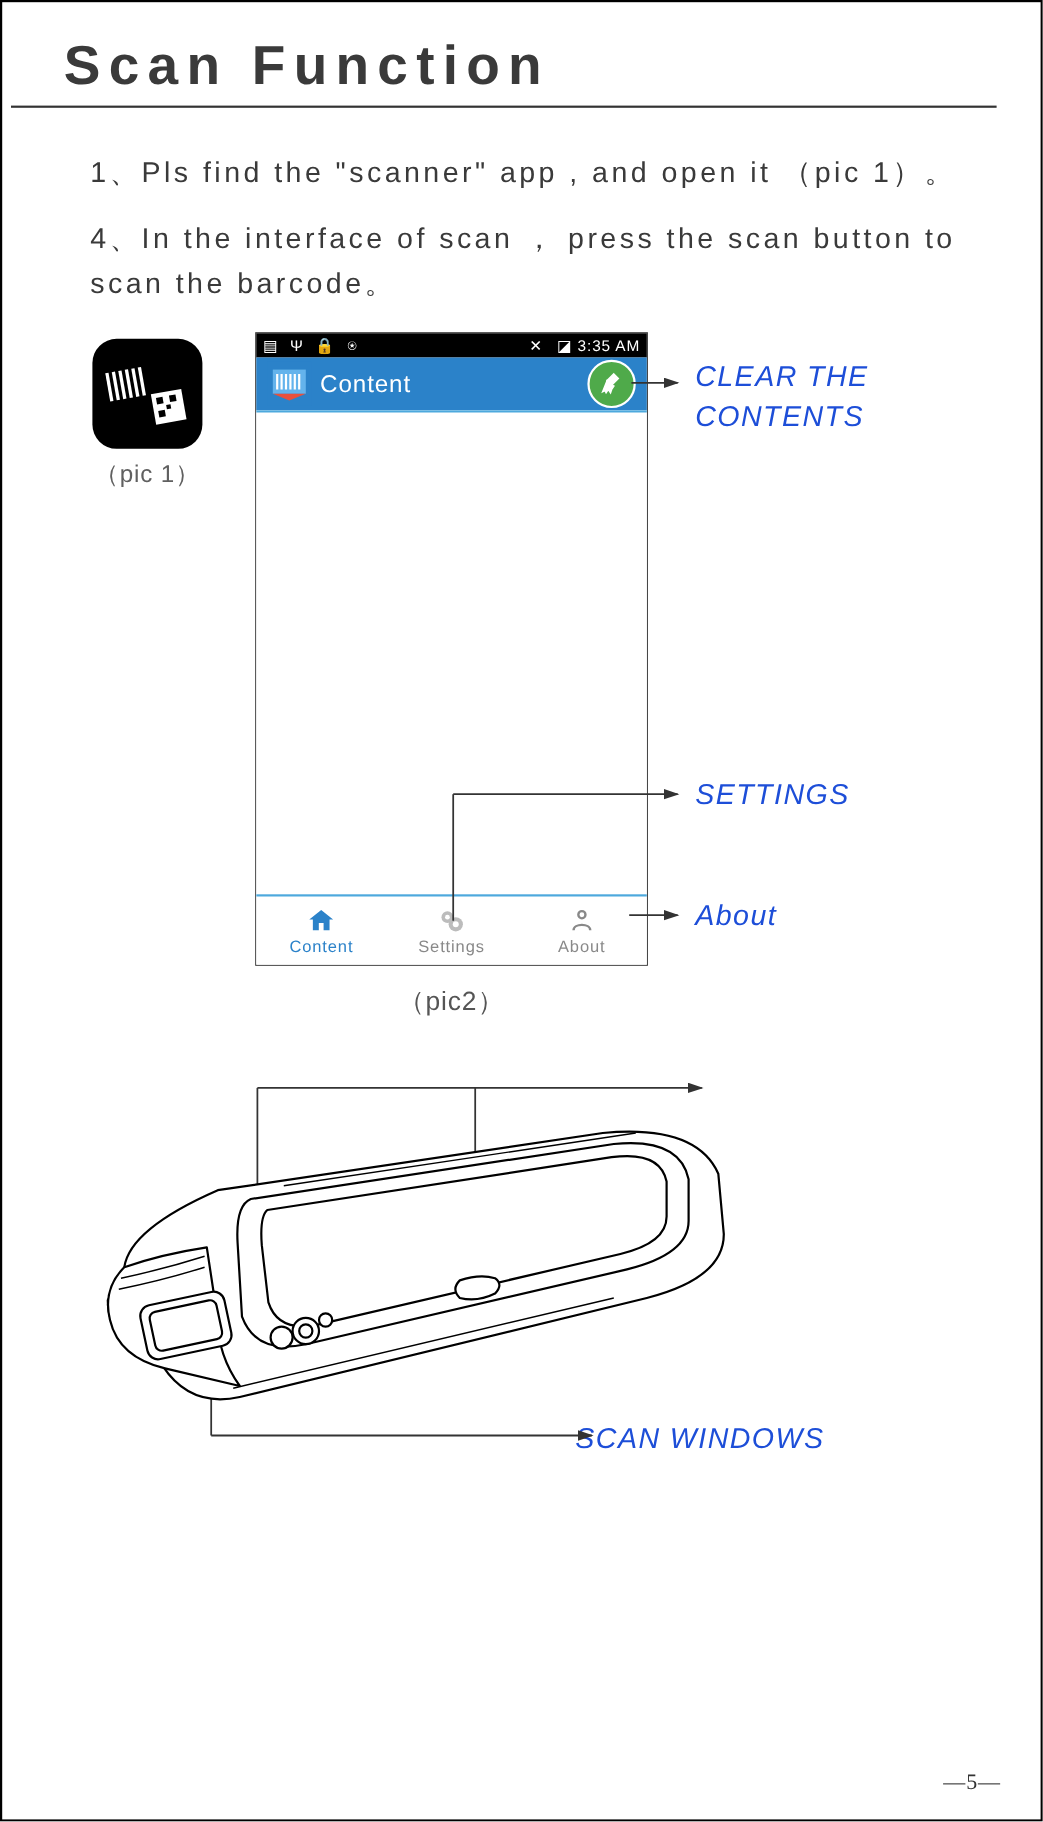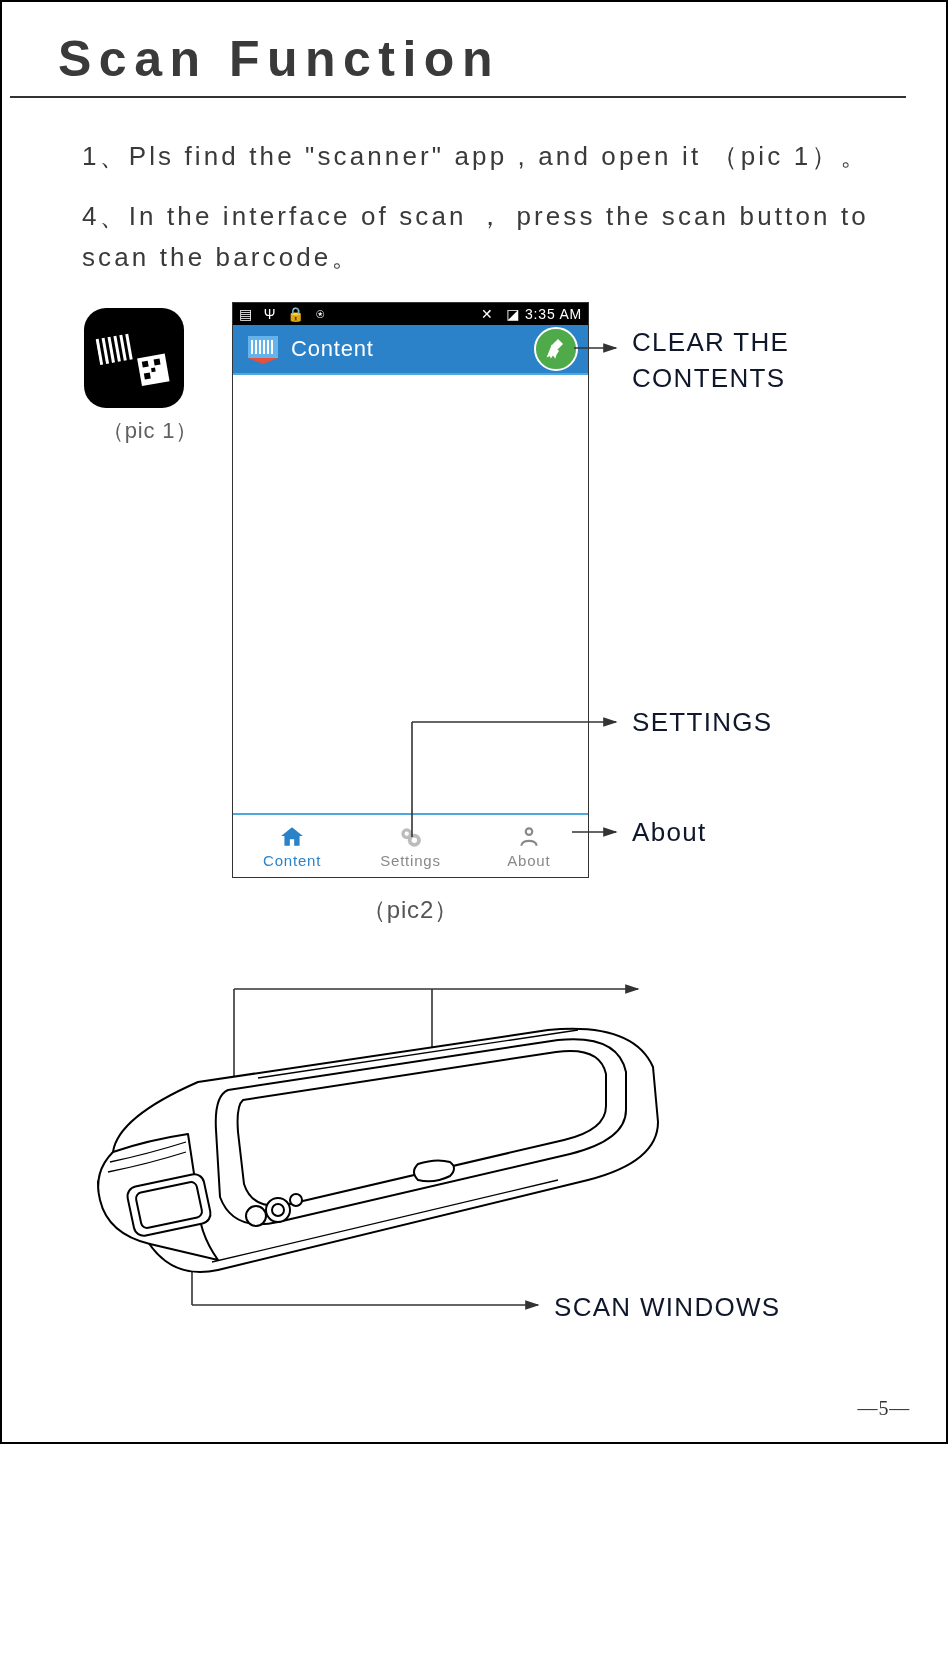--- a/index.html
+++ b/index.html
@@ -1,18 +1,18 @@
 <!DOCTYPE html>
 <html><head>
 <meta charset="utf-8">
 <style>
   html,body{margin:0;padding:0;background:#fff;}
   .page{
     position:relative;
-    width:948px;height:1444px;
+    width:948px;height:1656px;
     box-sizing:border-box;
     border:2px solid #000;
     font-family:Helvetica,Arial,sans-serif;
     color:#3a3a3a;
     letter-spacing:.05em;
   }
   .title{
     font-size:50px;
     padding:28px 48px 8px 48px;
     border-bottom:2px solid #333;
@@ -23,21 +23,21 @@
   .steps{font-size:26px;padding:20px 60px 0 80px;line-height:1.6;letter-spacing:.12em;}
   .steps div{margin-bottom:18px;}
 
   
   .appicon{
     position:absolute;left:82px;top:306px;
     width:100px;height:100px;border-radius:22px;background:#000;
     display:flex;align-items:center;justify-content:center;
   }
   .appicon svg{transform:rotate(-10deg);}
-  .cap1{position:absolute;left:100px;top:414px;font-size:22px;color:#606060;}
+  .cap1{position:absolute;left:84px;top:414px;font-size:22px;color:#606060;}
 
   
   .phone{
     position:absolute;left:230px;top:300px;
     width:355px;height:574px;
     border:1px solid #333;background:#fff;
   }
   .statusbar{
     height:22px;background:#000;color:#fff;font-size:14px;
     display:flex;align-items:center;justify-content:space-between;
@@ -62,21 +62,21 @@
     border-top:2px solid #4da9dd;display:flex;
     background:#fff;
   }
   .nav-item{flex:1;display:flex;flex-direction:column;align-items:center;justify-content:center;font-size:15px;color:#898989;}
   .nav-item.active{color:#2b82c9;}
   .nav-item svg{width:26px;height:26px;margin-bottom:2px;}
 
   .cap2{position:absolute;left:360px;top:892px;font-size:24px;color:#555;}
 
   
-  .callout{position:absolute;font-size:26px;color:#0f172a;letter-spacing:.05em;}
+  .callout{position:absolute;font-size:26px;color:#1d4ed8;letter-spacing:.05em;font-style:italic;}
 
   
   .device-wrap{
     position:absolute;left:76px;top:1010px;width:596px;height:290px;
   }
   .device-wrap svg{width:100%;height:100%;}
 
   .pagenum{
     position:absolute;right:36px;bottom:22px;font-size:20px;color:#333;font-family:serif;
   }
@@ -189,21 +189,21 @@
     </div>
   </div>
 
   <div class="cap2">（pic2）</div>
 
   <div class="callout" style="left:630px;top:322px;line-height:1.4">
     <span>CLEAR THE<br>CONTENTS</span>
   </div>
   <div class="callout" style="left:630px;top:705px;">SETTINGS</div>
   <div class="callout" style="left:630px;top:815px;">About</div>
-  <div class="callout" style="left:552px;top:1290px;">SCAN  WINDOWS</div>
+  <div class="callout" style="left:521px;top:1290px;">SCAN  WINDOWS</div>
 
   <svg id="leaders">
     <defs>
       <marker id="arr" markerWidth="10" markerHeight="10" refX="8" refY="3" orient="auto">
         <path d="M0,0 L9,3 L0,6 Z" fill="#333"></path>
       </marker>
     </defs>
     <g stroke="#333" stroke-width="1.6" fill="none">
 
       <line x1="572" y1="346" x2="614" y2="346" marker-end="url(#arr)"></line>

